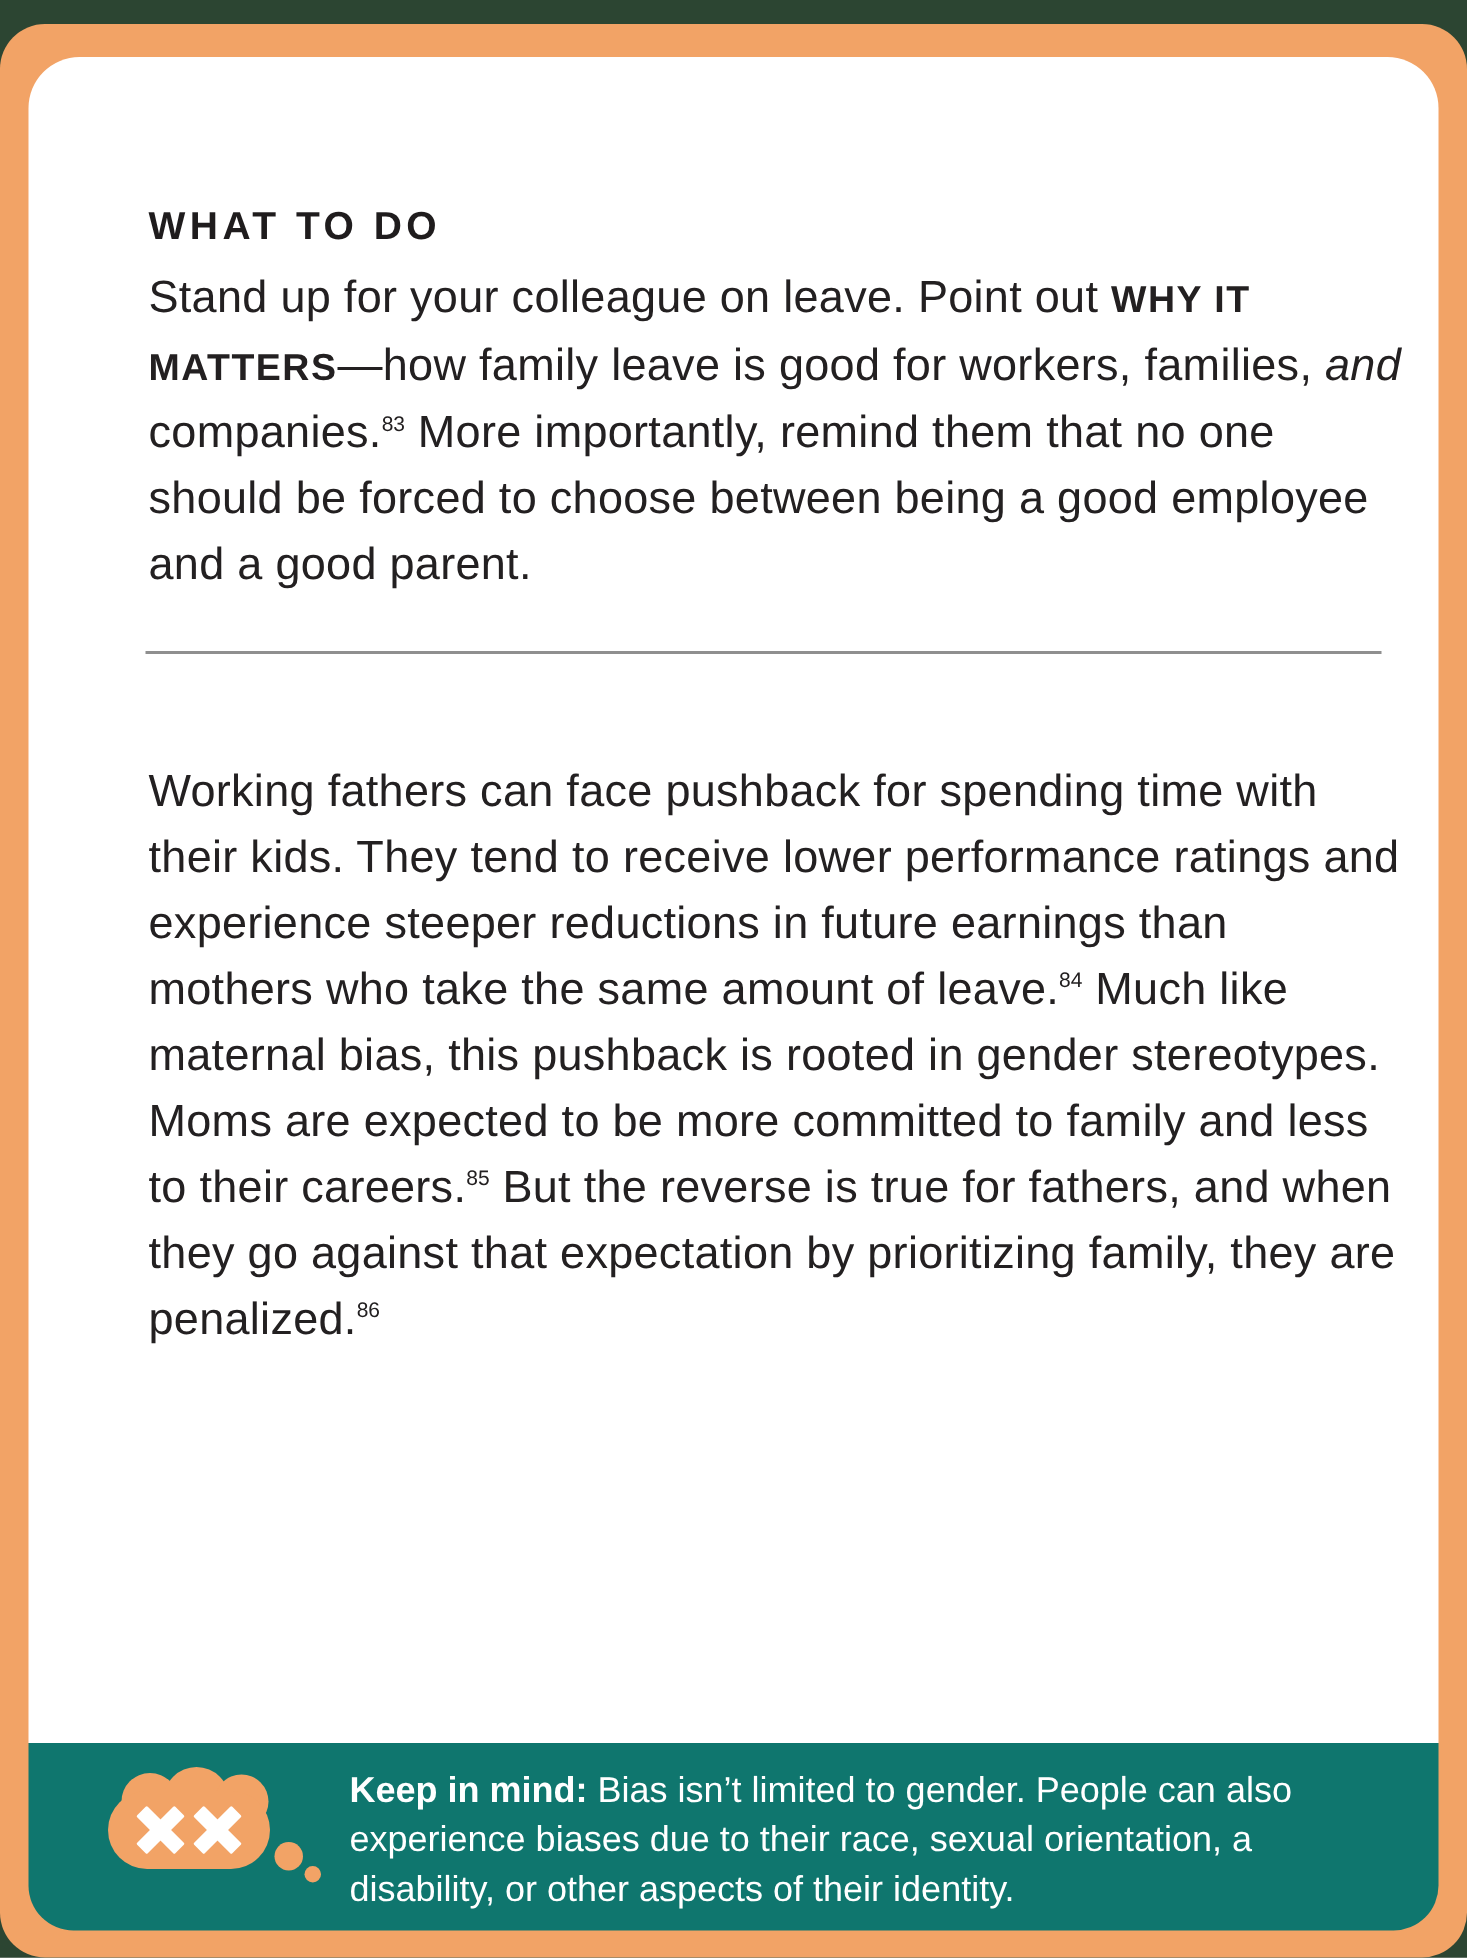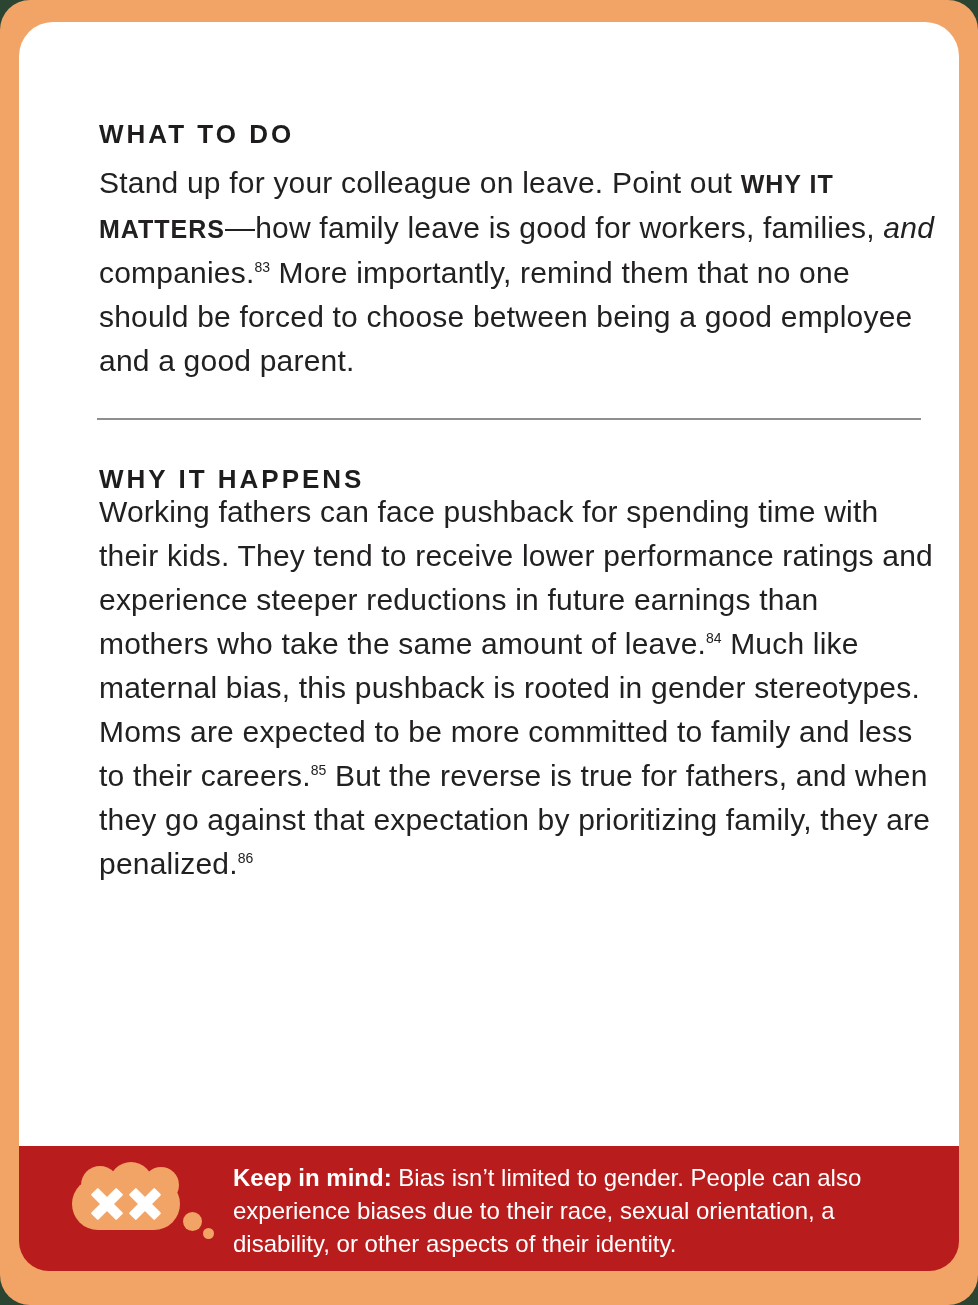--- a/index.html
+++ b/index.html
@@ -7,20 +7,21 @@
     width:978px; height:1305px;
     font-family:"Liberation Sans", sans-serif;
     background:#2C4532;
     overflow:hidden;
   }
   .page { position:relative; width:978px; height:1305px; background:#2C4532; }
   .frame {
     position:absolute; inset:0;
     background:#F2A366;
     border-radius:30px;
+    margin-top:16px;
   }
   .card {
     position:absolute; left:19px; top:22px; width:940px; height:1124px;
     background:#FFFFFF;
     border-radius:34px 34px 0 0;
   }
   .section-heading {
     position:absolute; left:80px; margin:0;
     font-size:26px; font-weight:700; letter-spacing:3px;
     color:#1F1C1D;
@@ -38,21 +39,21 @@
   .run-boldcaps { font-weight:700; font-size:25px; letter-spacing:1px; }
   .run-italic { font-style:italic; }
   .run-bold { font-weight:700; }
   .run-sup { font-size:14px; vertical-align:super; line-height:0; letter-spacing:0; }
   .divider {
     position:absolute; left:78px; top:396px; width:824px; height:2px;
     background:#8F8F8F; border:none; margin:0;
   }
   .footer {
     position:absolute; left:19px; top:1146px; width:940px; height:125px;
-    background:#b91c1c;
+    background:#0f766e;
     border-radius:0 0 30px 30px;
   }
   .footer-text {
     position:absolute; left:214px; top:15px; width:690px; margin:0;
     font-size:24px; line-height:33px;
     color:#FFFFFF;
   }
   
   .bubble { position:absolute; left:50px; top:18px; width:160px; height:90px; }
   .bubble .piece { position:absolute; background:#F2A366; border-radius:50%; }
@@ -79,21 +80,20 @@
   <div class="frame">
 
     <div class="card">
 
       <h2 class="section-heading" id="heading-what">WHAT TO DO</h2>
 
       <p class="body-text" id="para-what"><span>Stand up for your colleague on leave. Point out </span><span class="run-boldcaps">WHY IT MATTERS</span><span>—how family leave is good for workers, families, </span><span class="run-italic">and</span><span> companies.</span><span class="run-sup">83</span><span> More importantly, remind them that no one should be forced to choose between being a good employee and a good parent.</span></p>
 
       <div class="divider"></div>
 
-      <h2 class="section-heading" id="heading-why">WHY IT HAPPENS</h2>
 
       <p class="body-text" id="para-why"><span>Working fathers can face pushback for spending time with their kids. They tend to receive lower performance ratings and experience steeper reductions in future earnings than mothers who take the same amount of leave.</span><span class="run-sup">84</span><span> Much like maternal bias, this pushback is rooted in gender stereotypes. Moms are expected to be more committed to family and less to their careers.</span><span class="run-sup">85</span><span> But the reverse is true for fathers, and when they go against that expectation by prioritizing family, they are penalized.</span><span class="run-sup">86</span></p>
 
     </div>
 
     <div class="footer">
 
       <div class="bubble">
         <div class="piece bump1"></div>
         <div class="piece bump2"></div>

